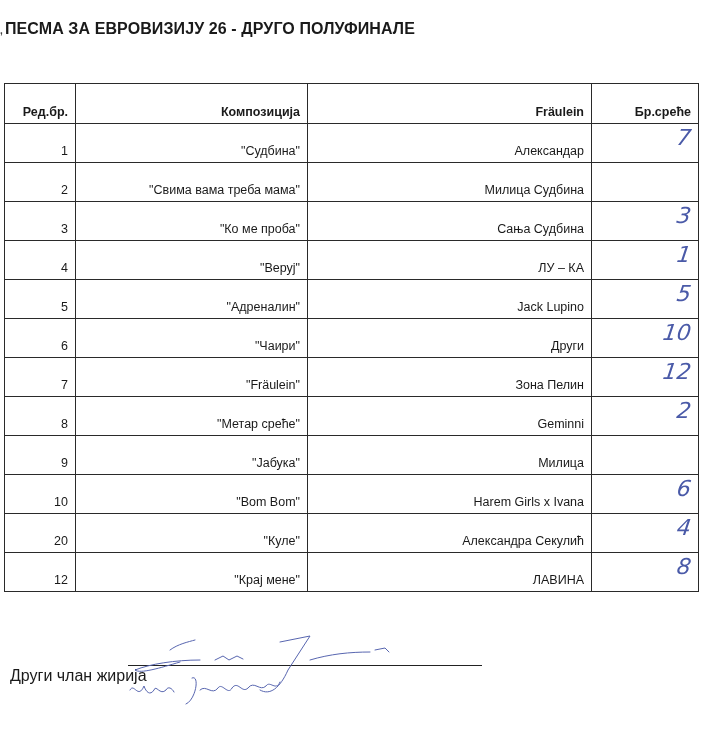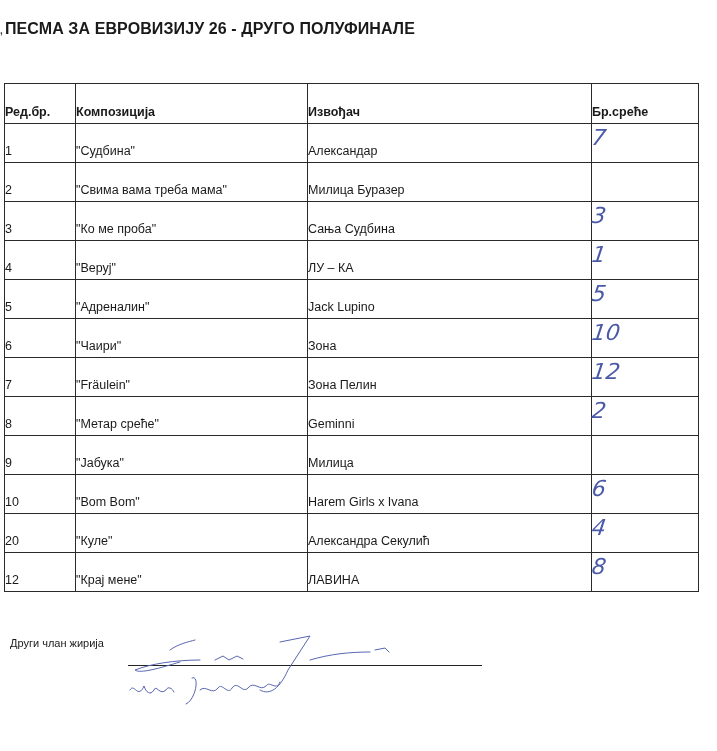--- a/index.html
+++ b/index.html
@@ -10,31 +10,31 @@
   .title {
     position: absolute; top: 20px; left: 0; width: 717px; text-align: left;
     font-weight: bold; font-size: 16px; letter-spacing: 0.1px;
   }
   .title .dot { font-size: 10px; color: #444; margin-right: 2px; }
   table.votes {
     position: absolute; left: 4px; top: 83px; width: 694px;
     border-collapse: collapse; table-layout: fixed;
   }
   table.votes td, table.votes th {
-    border: 1.3px solid #2a2a2a; font-size: 12.5px; text-align: left; vertical-align: bottom;
-    padding: 0 0 4px 0; height: 34px;
+    border: 1.3px solid #2a2a2a; font-size: 12.5px; text-align: right; vertical-align: bottom;
+    padding: 0 7px 4px 0; height: 34px;
   }
   table.votes th { font-weight: bold; height: 35px; }
   col.c1 { width: 71px; } col.c2 { width: 232px; } col.c3 { width: 284px; } col.c4 { width: 107px; }
   .pts {
     font-family: "DejaVu Sans", sans-serif; font-style: italic; font-weight: 200;
     color: #4a5aa8; font-size: 22px; position: relative; top: -8px; display: inline-block;
     transform: skewX(-8deg);
   }
-  .sig-label { position: absolute; left: 10px; top: 637px; font-size: 11px; }
+  .sig-label { position: absolute; left: 10px; top: 667px; font-size: 16px; }
   .sig-line { position: absolute; left: 128px; top: 665px; width: 354px; border-top: 1px solid #222; }
   .sig-hand {
     position: absolute; left: 120px; top: 630px; width: 300px; height: 80px;
   }
 </style>
 </head>
 <body>
 
 <div class="title">
   <span class="dot">,</span><span>ПЕСМА ЗА ЕВРОВИЗИЈУ 26 - ДРУГО ПОЛУФИНАЛЕ</span>
@@ -44,35 +44,35 @@
   <colgroup>
       <col class="c1">
       <col class="c2">
       <col class="c3">
       <col class="c4">
     </colgroup>
   <thead>
     <tr>
       <th>Ред.бр.</th>
       <th>Композиција</th>
-      <th>Извођач</th>
+      <th>Fräulein</th>
       <th>Бр.среће</th>
     </tr>
   </thead>
   <tbody id="rows">
       <tr>
         <td>1</td>
         <td>"Судбина"</td>
         <td>Александар</td>
         <td><span class="pts">7</span></td>
       </tr>
       <tr>
         <td>2</td>
         <td>"Свима вама треба мама"</td>
-        <td>Милица Буразер</td>
+        <td>Милица Судбина</td>
         <td><span class="pts"></span></td>
       </tr>
       <tr>
         <td>3</td>
         <td>"Ко ме проба"</td>
         <td>Сања Судбина</td>
         <td><span class="pts">3</span></td>
       </tr>
       <tr>
         <td>4</td>
@@ -82,21 +82,21 @@
       </tr>
       <tr>
         <td>5</td>
         <td>"Адреналин"</td>
         <td>Jack Lupino</td>
         <td><span class="pts">5</span></td>
       </tr>
       <tr>
         <td>6</td>
         <td>"Чаири"</td>
-        <td>Зона</td>
+        <td>Други</td>
         <td><span class="pts">10</span></td>
       </tr>
       <tr>
         <td>7</td>
         <td>"Fräulein"</td>
         <td>Зона Пелин</td>
         <td><span class="pts">12</span></td>
       </tr>
       <tr>
         <td>8</td>

